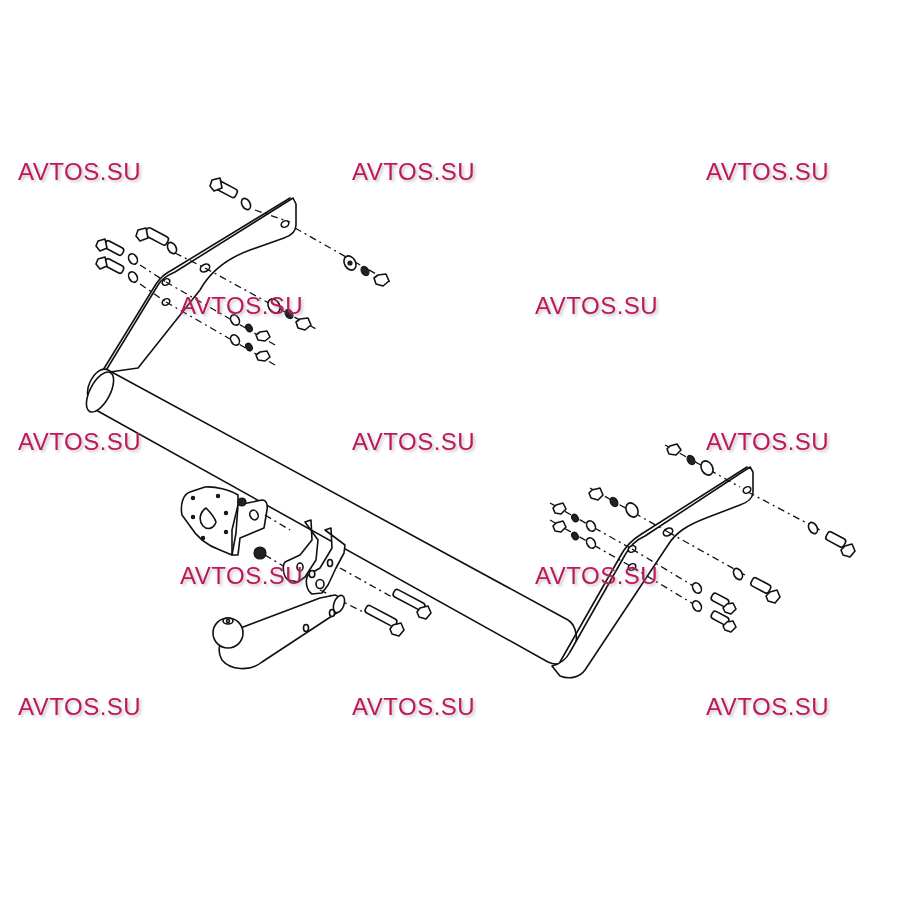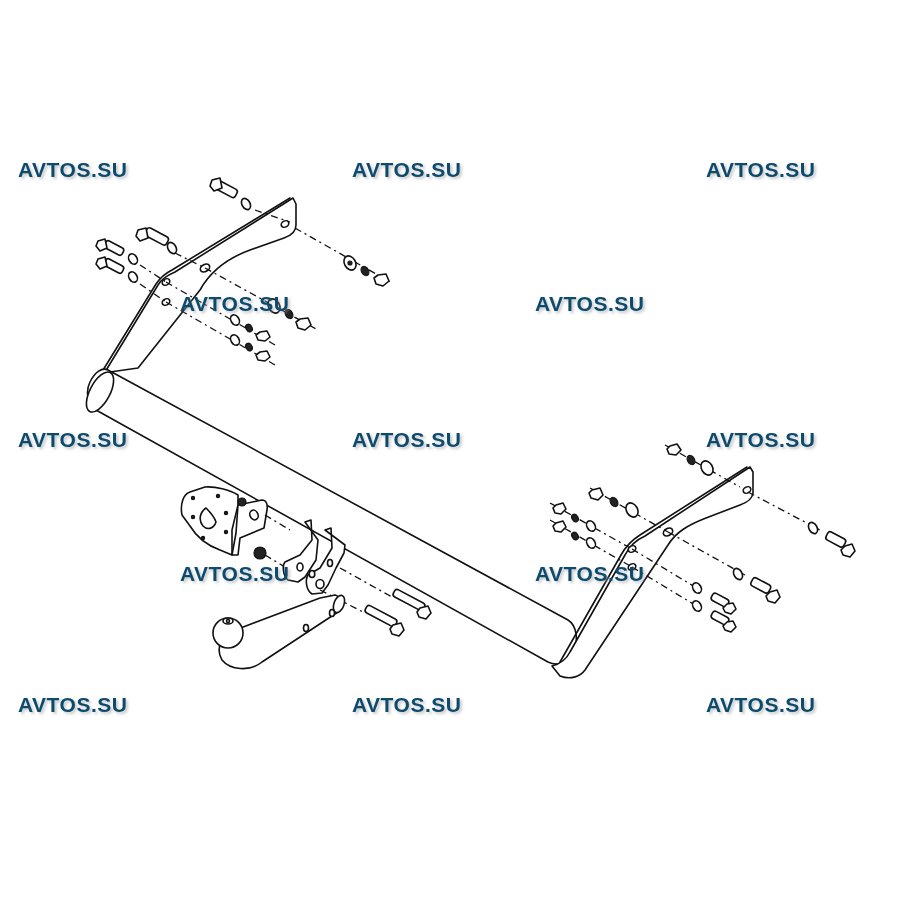--- a/index.html
+++ b/index.html
@@ -5,23 +5,23 @@
     html, body { margin: 0; padding: 0; background: #ffffff; }
     #stage { position: relative; width: 900px; height: 900px; background: #ffffff; overflow: hidden; }
     svg#drawing { position: absolute; left: 0; top: 0; width: 900px; height: 900px; }
     .ln { fill: #ffffff; stroke: #111; stroke-width: 1.6; stroke-linejoin: round; stroke-linecap: round; }
     .ln-open { fill: none; stroke: #111; stroke-width: 1.6; stroke-linejoin: round; stroke-linecap: round; }
     .dash { fill: none; stroke: #111; stroke-width: 1.3; stroke-dasharray: 7 4 2 4; }
     .dark { fill: #222; stroke: #111; stroke-width: 1.2; }
     .wm {
       position: absolute;
       font-family: "Liberation Sans", sans-serif;
-      font-size: 21px;
-      font-weight: bold;
-      color: #0c4a6e;
+      font-size: 24px;
+      font-weight: normal;
+      color: #be185d;
       text-shadow: 2px 2px 3px rgba(150,150,150,0.55);
       letter-spacing: 0.5px;
       white-space: nowrap;
       pointer-events: none;
     }
   </style>
 </head>
 <body>
 
 <div id="stage">

